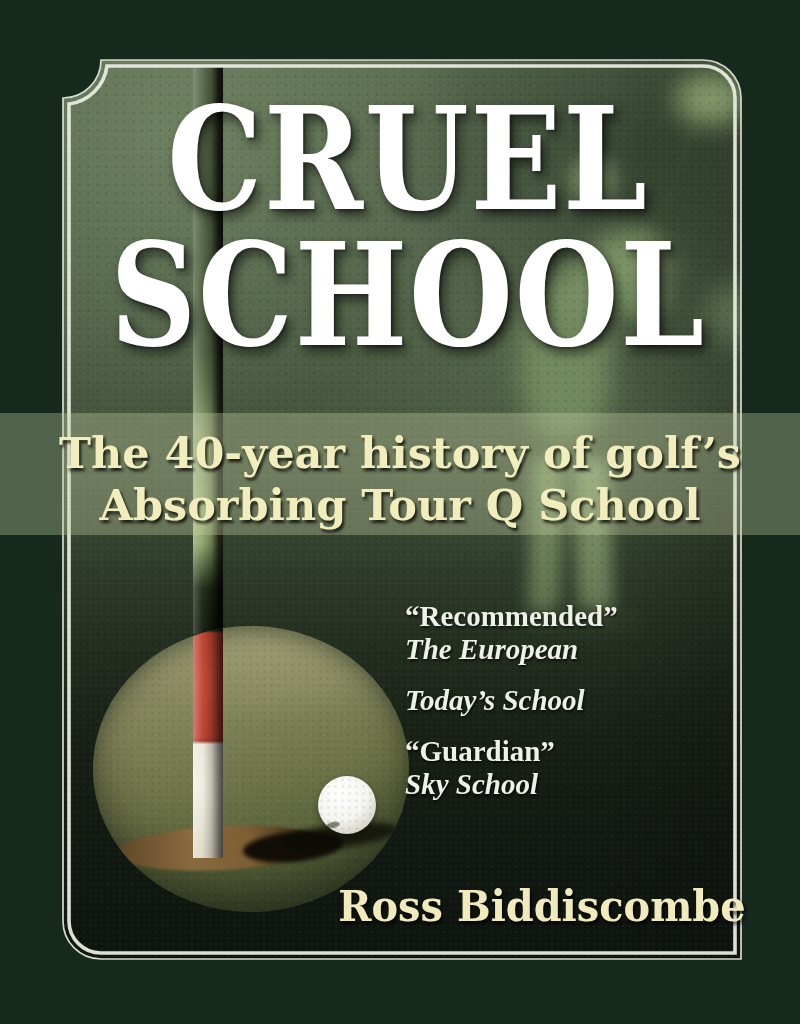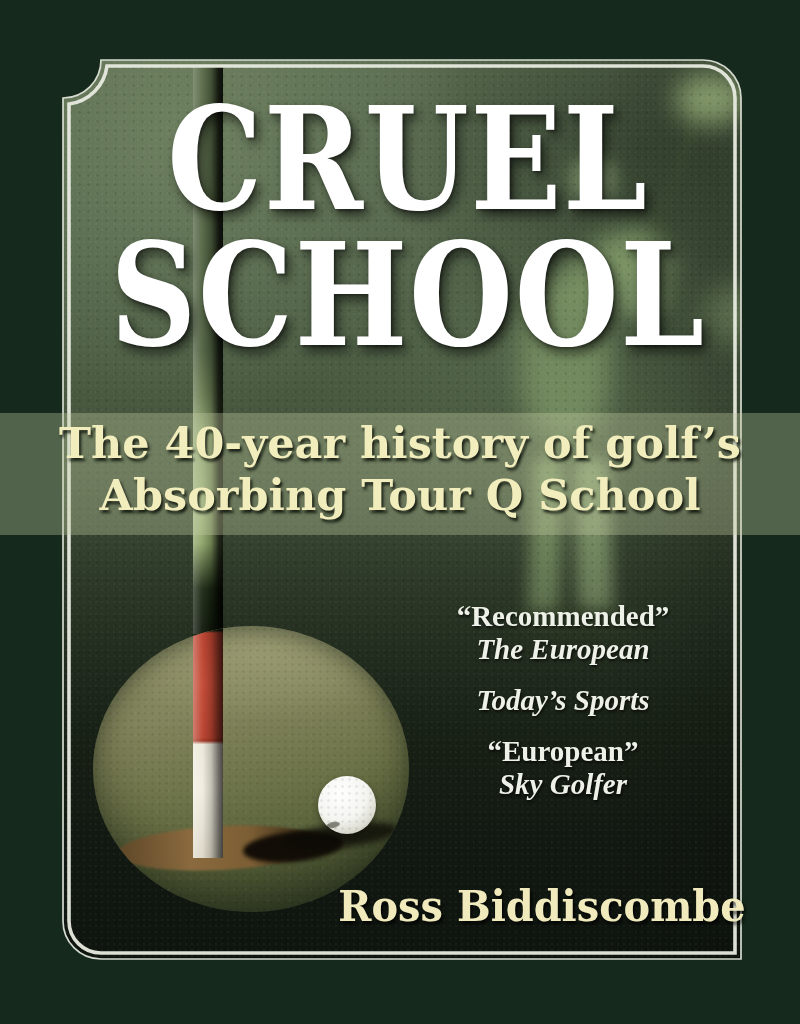--- a/index.html
+++ b/index.html
@@ -74,32 +74,32 @@
     box-shadow:0 3px 6px rgba(10,10,5,.4);
   }
   .ball-mark{position:absolute;left:8px;top:46px;width:14px;height:6px;border-radius:50%;background:rgba(40,40,28,.55);transform:rotate(-12deg);filter:blur(.7px);}
   
   .frame-svg{position:absolute;inset:0;width:800px;height:1024px;}
   
   .band{
     position:absolute;left:0;top:413px;width:800px;height:122px;
     background:var(--band-overlay,rgba(199,206,163,0.35));
     text-align:center;color:var(--subtitle-cream,#f2edbc);
-    font-weight:bold;font-size:43px;line-height:52px;padding-top:4px;box-sizing:border-box;
+    font-weight:bold;font-size:43px;line-height:52px;padding-top:14px;box-sizing:border-box;
     text-shadow:2px 3px 3px rgba(10,15,8,.85);
   }
   .title-line{
     position:absolute;left:16px;width:784px;text-align:center;
     color:var(--title-white,#ffffff);font-weight:bold;font-size:142px;line-height:1;
     transform:scaleX(.84);letter-spacing:2px;
     text-shadow:5px 6px 12px rgba(0,0,0,.6), 2px 2px 3px rgba(0,0,0,.35);
   }
   .title-1{top:88px;} .title-2{top:224px;}
   .quotes{
-    position:absolute;left:405px;top:600px;width:316px;text-align:center;
+    position:absolute;left:405px;top:600px;width:316px;text-align:left;
     font-family:"Liberation Serif", serif;font-size:29px;line-height:33px;font-weight:600;
     color:var(--quote-white,#eef1e8);text-shadow:1px 2px 3px rgba(0,0,0,.7);
   }
   .quote-block{margin-bottom:18px;}
   .quote-source{font-style:italic;}
   .author{
     position:absolute;left:284px;top:884px;width:516px;text-align:center;
     color:var(--author-cream,#f0eabd);font-weight:bold;font-size:42px;line-height:1.1;
     transform:scaleX(.95);text-shadow:2px 3px 4px rgba(0,0,0,.75);
   }
@@ -153,23 +153,23 @@
 
   <div class="title-line title-1">CRUEL</div>
   <div class="title-line title-2">SCHOOL</div>
 
   <div class="quotes">
     <div class="quote-block">
       <div class="quote-text">“Recommended”</div>
       <div class="quote-source">The European</div>
     </div>
     <div class="quote-block">
-      <div class="quote-source">Today’s Sports</div>
+      <div class="quote-source">Today’s School</div>
     </div>
     <div class="quote-block">
-      <div class="quote-text">“European”</div>
-      <div class="quote-source">Sky Golfer</div>
+      <div class="quote-text">“Guardian”</div>
+      <div class="quote-source">Sky School</div>
     </div>
   </div>
 
   <div class="author">Ross Biddiscombe</div>
 
 </div>
 
 </body></html>

